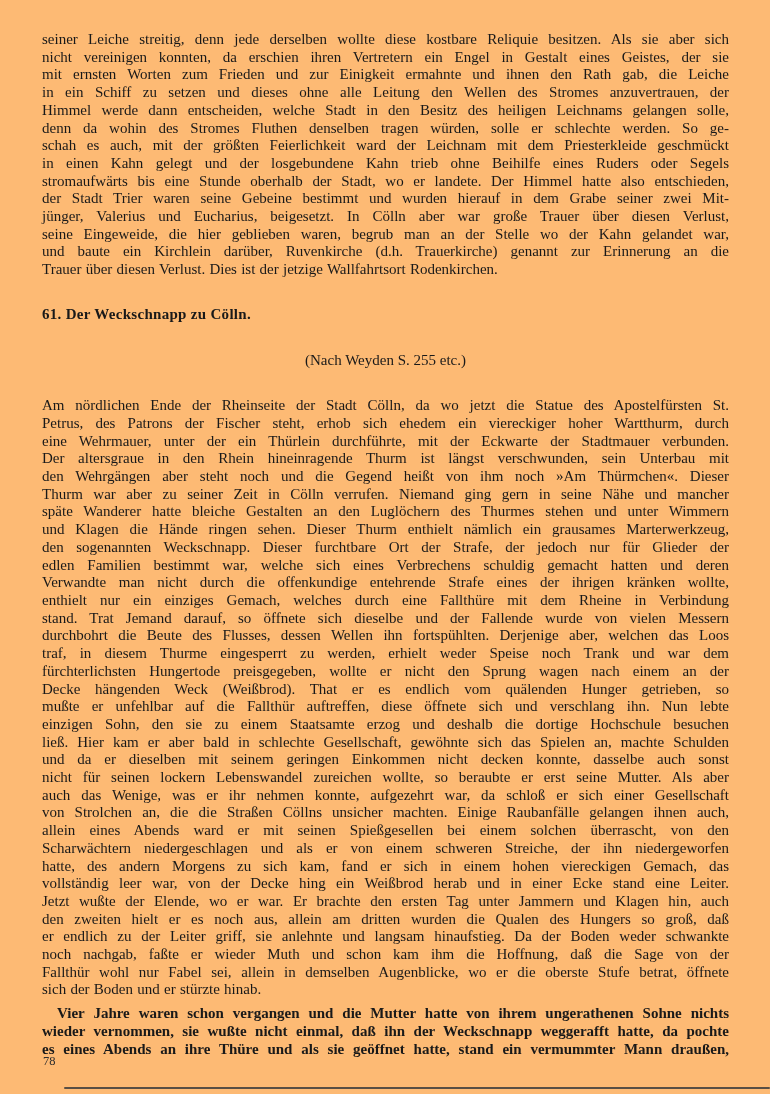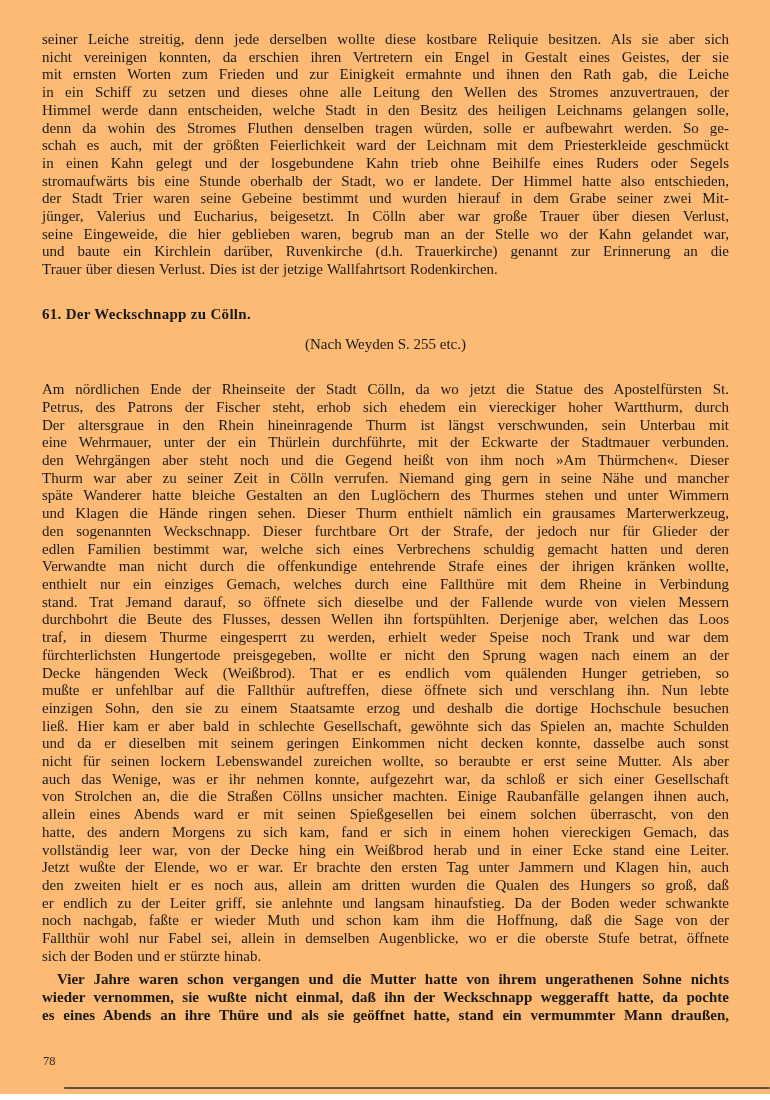--- a/index.html
+++ b/index.html
@@ -39,21 +39,21 @@
     text-indent: 15px;
   }
   .heading {
     margin-top: 27px;
     font-size: 15px;
     font-weight: bold;
     line-height: 17.7px;
     letter-spacing: 0.3px;
   }
   .source-note {
-    margin-top: 12px;
+    margin-top: 28px;
     font-size: 15px;
     text-align: center;
     line-height: 17.7px;
   }
   .p2 { margin-top: 28px; }
   .p3 { margin-top: 6px; font-weight: bold; }
   .page-number {
     position: absolute;
     left: 43px;
     top: 1054px;
@@ -76,37 +76,37 @@
 <body>
 
 <div class="page">
   <div class="text-col">
     <div class="paragraph p1">
         <div class="line">seiner Leiche streitig, denn jede derselben wollte diese kostbare Reliquie besitzen. Als sie aber sich</div>
         <div class="line">nicht vereinigen konnten, da erschien ihren Vertretern ein Engel in Gestalt eines Geistes, der sie</div>
         <div class="line">mit ernsten Worten zum Frieden und zur Einigkeit ermahnte und ihnen den Rath gab, die Leiche</div>
         <div class="line">in ein Schiff zu setzen und dieses ohne alle Leitung den Wellen des Stromes anzuvertrauen, der</div>
         <div class="line">Himmel werde dann entscheiden, welche Stadt in den Besitz des heiligen Leichnams gelangen solle,</div>
-        <div class="line">denn da wohin des Stromes Fluthen denselben tragen würden, solle er aufbewahrt werden. So ge-</div>
+        <div class="line">denn da wohin des Stromes Fluthen denselben tragen würden, solle er schlechte werden. So ge-</div>
         <div class="line">schah es auch, mit der größten Feierlichkeit ward der Leichnam mit dem Priesterkleide geschmückt</div>
         <div class="line">in einen Kahn gelegt und der losgebundene Kahn trieb ohne Beihilfe eines Ruders oder Segels</div>
         <div class="line">stromaufwärts bis eine Stunde oberhalb der Stadt, wo er landete. Der Himmel hatte also entschieden,</div>
         <div class="line">der Stadt Trier waren seine Gebeine bestimmt und wurden hierauf in dem Grabe seiner zwei Mit-</div>
         <div class="line">jünger, Valerius und Eucharius, beigesetzt. In Cölln aber war große Trauer über diesen Verlust,</div>
         <div class="line">seine Eingeweide, die hier geblieben waren, begrub man an der Stelle wo der Kahn gelandet war,</div>
         <div class="line">und baute ein Kirchlein darüber, Ruvenkirche (d.h. Trauerkirche) genannt zur Erinnerung an die</div>
         <div class="line last">Trauer über diesen Verlust. Dies ist der jetzige Wallfahrtsort Rodenkirchen.</div>
       </div>
     <div class="heading">61. Der Weckschnapp zu Cölln.</div>
     <div class="source-note">(Nach Weyden S. 255 etc.)</div>
     <div class="paragraph p2">
         <div class="line">Am nördlichen Ende der Rheinseite der Stadt Cölln, da wo jetzt die Statue des Apostelfürsten St.</div>
         <div class="line">Petrus, des Patrons der Fischer steht, erhob sich ehedem ein viereckiger hoher Wartthurm, durch</div>
+        <div class="line">eine Wehrmauer, unter der ein Thürlein durchführte, mit der Eckwarte der Stadtmauer verbunden.</div>
         <div class="line">Der altersgraue in den Rhein hineinragende Thurm ist längst verschwunden, sein Unterbau mit</div>
-        <div class="line">eine Wehrmauer, unter der ein Thürlein durchführte, mit der Eckwarte der Stadtmauer verbunden.</div>
         <div class="line">den Wehrgängen aber steht noch und die Gegend heißt von ihm noch »Am Thürmchen«. Dieser</div>
         <div class="line">Thurm war aber zu seiner Zeit in Cölln verrufen. Niemand ging gern in seine Nähe und mancher</div>
         <div class="line">späte Wanderer hatte bleiche Gestalten an den Luglöchern des Thurmes stehen und unter Wimmern</div>
         <div class="line">und Klagen die Hände ringen sehen. Dieser Thurm enthielt nämlich ein grausames Marterwerkzeug,</div>
         <div class="line">den sogenannten Weckschnapp. Dieser furchtbare Ort der Strafe, der jedoch nur für Glieder der</div>
         <div class="line">edlen Familien bestimmt war, welche sich eines Verbrechens schuldig gemacht hatten und deren</div>
         <div class="line">Verwandte man nicht durch die offenkundige entehrende Strafe eines der ihrigen kränken wollte,</div>
         <div class="line">enthielt nur ein einziges Gemach, welches durch eine Fallthüre mit dem Rheine in Verbindung</div>
         <div class="line">stand. Trat Jemand darauf, so öffnete sich dieselbe und der Fallende wurde von vielen Messern</div>
         <div class="line">durchbohrt die Beute des Flusses, dessen Wellen ihn fortspühlten. Derjenige aber, welchen das Loos</div>
@@ -114,20 +114,21 @@
         <div class="line">fürchterlichsten Hungertode preisgegeben, wollte er nicht den Sprung wagen nach einem an der</div>
         <div class="line">Decke hängenden Weck (Weißbrod). That er es endlich vom quälenden Hunger getrieben, so</div>
         <div class="line">mußte er unfehlbar auf die Fallthür auftreffen, diese öffnete sich und verschlang ihn. Nun lebte</div>
         <div class="line">einzigen Sohn, den sie zu einem Staatsamte erzog und deshalb die dortige Hochschule besuchen</div>
         <div class="line">ließ. Hier kam er aber bald in schlechte Gesellschaft, gewöhnte sich das Spielen an, machte Schulden</div>
         <div class="line">und da er dieselben mit seinem geringen Einkommen nicht decken konnte, dasselbe auch sonst</div>
         <div class="line">nicht für seinen lockern Lebenswandel zureichen wollte, so beraubte er erst seine Mutter. Als aber</div>
         <div class="line">auch das Wenige, was er ihr nehmen konnte, aufgezehrt war, da schloß er sich einer Gesellschaft</div>
         <div class="line">von Strolchen an, die die Straßen Cöllns unsicher machten. Einige Raubanfälle gelangen ihnen auch,</div>
         <div class="line">allein eines Abends ward er mit seinen Spießgesellen bei einem solchen überrascht, von den</div>
+        <div class="line">Scharwächtern niedergeschlagen und als er von einem schweren Streiche, der ihn niedergeworfen</div>
         <div class="line">hatte, des andern Morgens zu sich kam, fand er sich in einem hohen viereckigen Gemach, das</div>
         <div class="line">vollständig leer war, von der Decke hing ein Weißbrod herab und in einer Ecke stand eine Leiter.</div>
         <div class="line">Jetzt wußte der Elende, wo er war. Er brachte den ersten Tag unter Jammern und Klagen hin, auch</div>
         <div class="line">den zweiten hielt er es noch aus, allein am dritten wurden die Qualen des Hungers so groß, daß</div>
         <div class="line">er endlich zu der Leiter griff, sie anlehnte und langsam hinaufstieg. Da der Boden weder schwankte</div>
         <div class="line">noch nachgab, faßte er wieder Muth und schon kam ihm die Hoffnung, daß die Sage von der</div>
         <div class="line">Fallthür wohl nur Fabel sei, allein in demselben Augenblicke, wo er die oberste Stufe betrat, öffnete</div>
         <div class="line last">sich der Boden und er stürzte hinab.</div>
       </div>
     <div class="paragraph p3">

